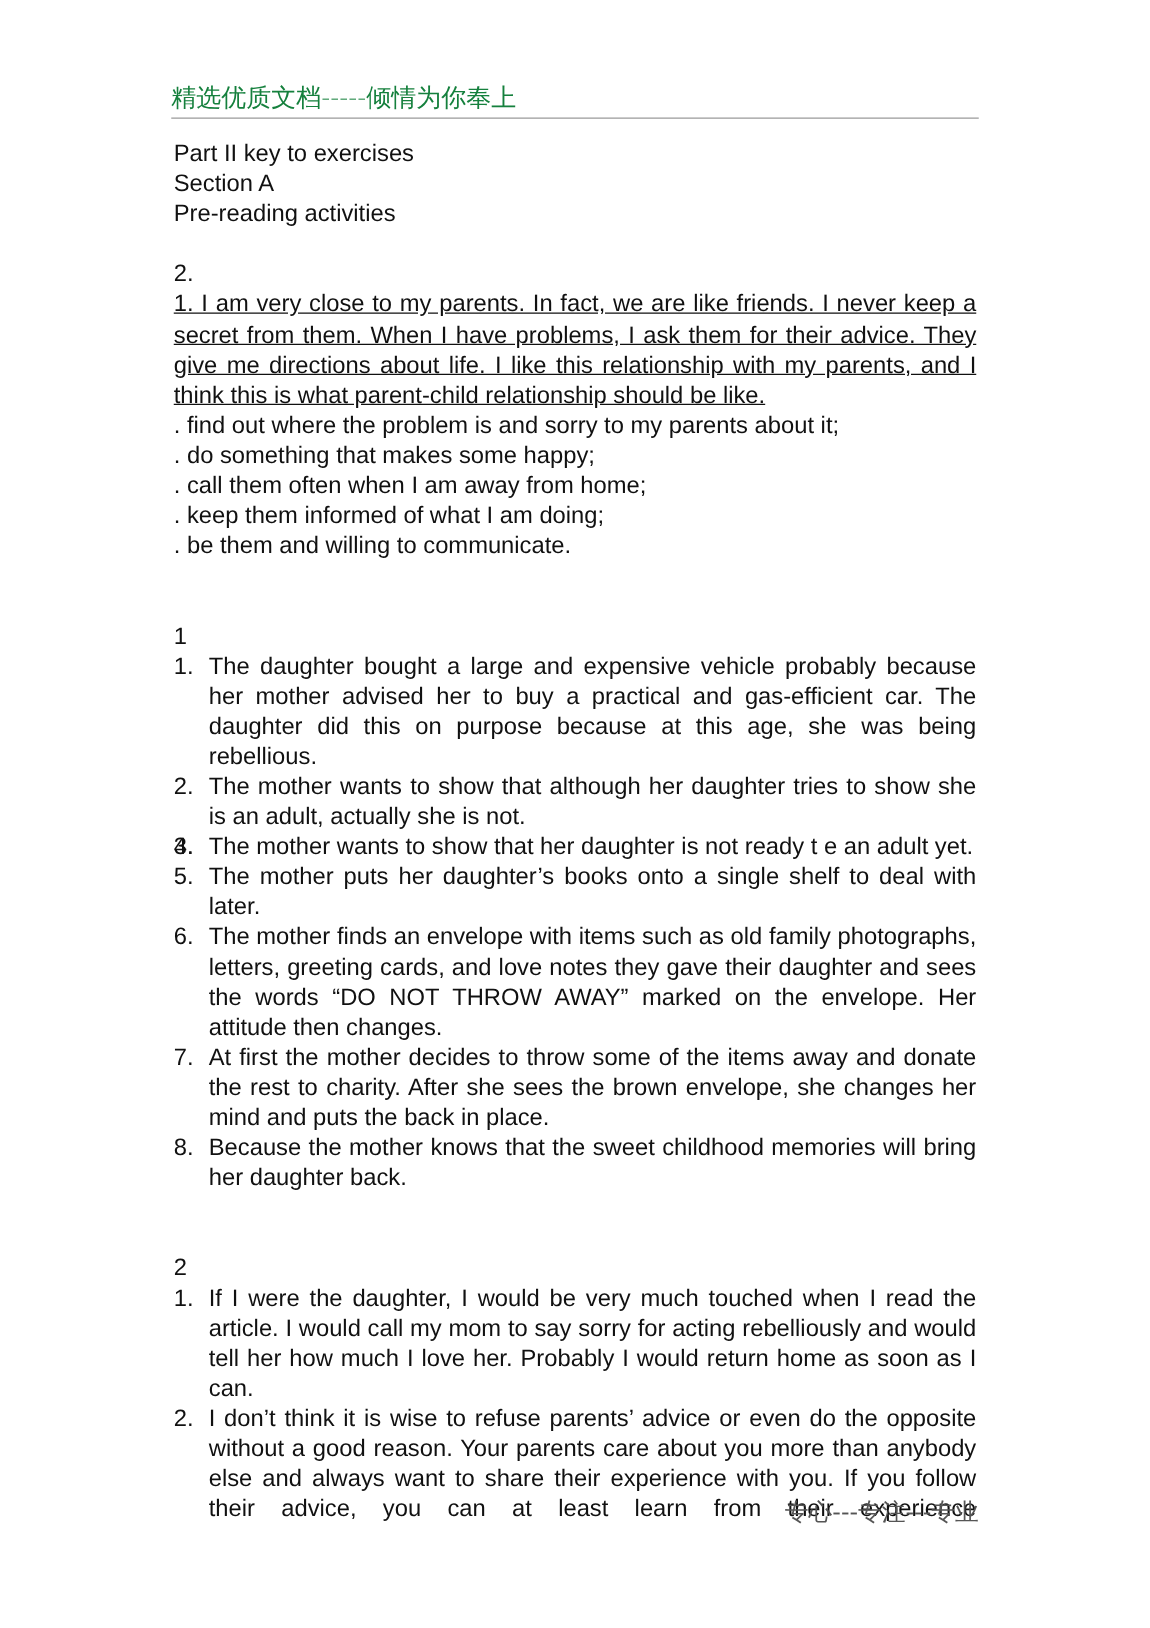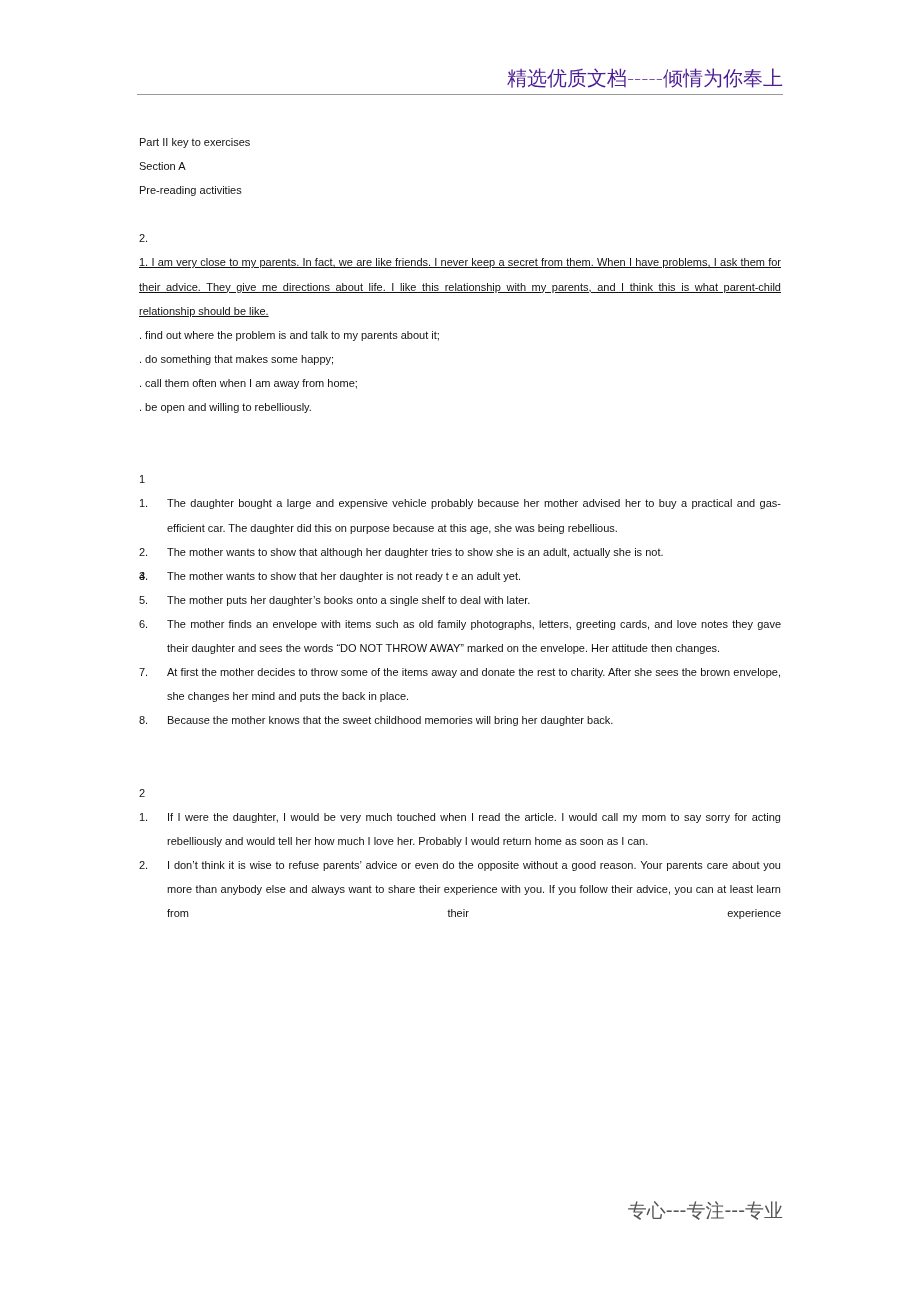--- a/index.html
+++ b/index.html
@@ -14,42 +14,42 @@
       overflow: hidden;
       font-family: "Liberation Sans", sans-serif;
       color: #111111;
     }
     .header {
       position: absolute;
       left: 137px;
       top: 62px;
       width: 646px;
       height: 32px;
-      text-align: right;
+      text-align: left;
       font-family: "DejaVu Sans", sans-serif;
       font-size: 20px;
-      color: #4c1d95;
+      color: #15803d;
       font-weight: 300;
       letter-spacing: 0px;
       line-height: 32px;
     }
     .header-rule {
       position: absolute;
       left: 137px;
       top: 94px;
       width: 646px;
       height: 0;
       border-top: 1px solid #9a9a9a;
     }
     .body {
       position: absolute;
       left: 139px;
-      top: 130px;
+      top: 112px;
       width: 642px;
-      font-size: 11px;
+      font-size: 19px;
       line-height: 24.1px;
     }
     .line {
       margin: 0;
       min-height: 24.1px;
     }
     .blank {
       height: 24.1px;
     }
     .justify {
@@ -90,24 +90,25 @@
 <div class="header">精选优质文档-----倾情为你奉上</div>
 <div class="header-rule"></div>
 
 <div class="body">
   <p class="line">Part II key to exercises</p>
   <p class="line">Section A</p>
   <p class="line">Pre-reading activities</p>
   <div class="blank"></div>
   <p class="line">2.</p>
   <p class="line justify">1. I am very close to my parents. In fact, we are like friends. I never keep a secret from them. When I have problems, I ask them for their advice. They give me directions about life. I like this relationship with my parents, and I think this is what parent-child relationship should be like.</p>
-  <p class="line">. find out where the problem is and talk to my parents about it;</p>
+  <p class="line">. find out where the problem is and sorry to my parents about it;</p>
   <p class="line">. do something that makes some happy;</p>
   <p class="line">. call them often when I am away from home;</p>
-  <p class="line">. be open and willing to rebelliously.</p>
+  <p class="line">. keep them informed of what I am doing;</p>
+  <p class="line">. be them and willing to communicate.</p>
   <div class="blank"></div>
   <div class="blank"></div>
   <p class="line">1</p>
   <ol class="olist">
     <li class="oitem"><span class="num">1.</span><span>The daughter bought a large and expensive vehicle probably because her mother advised her to buy a practical and gas-efficient car. The daughter did this on purpose because at this age, she was being rebellious.</span></li>
     <li class="oitem"><span class="num">2.</span><span>The mother wants to show that although her daughter tries to show she is an adult, actually she is not.</span></li>
     <li class="oitem"><span class="num">3.</span></li>
     <li class="oitem"><span class="num">4.</span><span>The mother wants to show that her daughter is not ready t e an adult yet.</span></li>
     <li class="oitem"><span class="num">5.</span><span>The mother puts her daughter’s books onto a single shelf to deal with later.</span></li>
     <li class="oitem"><span class="num">6.</span><span>The mother finds an envelope with items such as old family photographs, letters, greeting cards, and love notes they gave their daughter and sees the words “DO NOT THROW AWAY” marked on the envelope. Her attitude then changes.</span></li>

